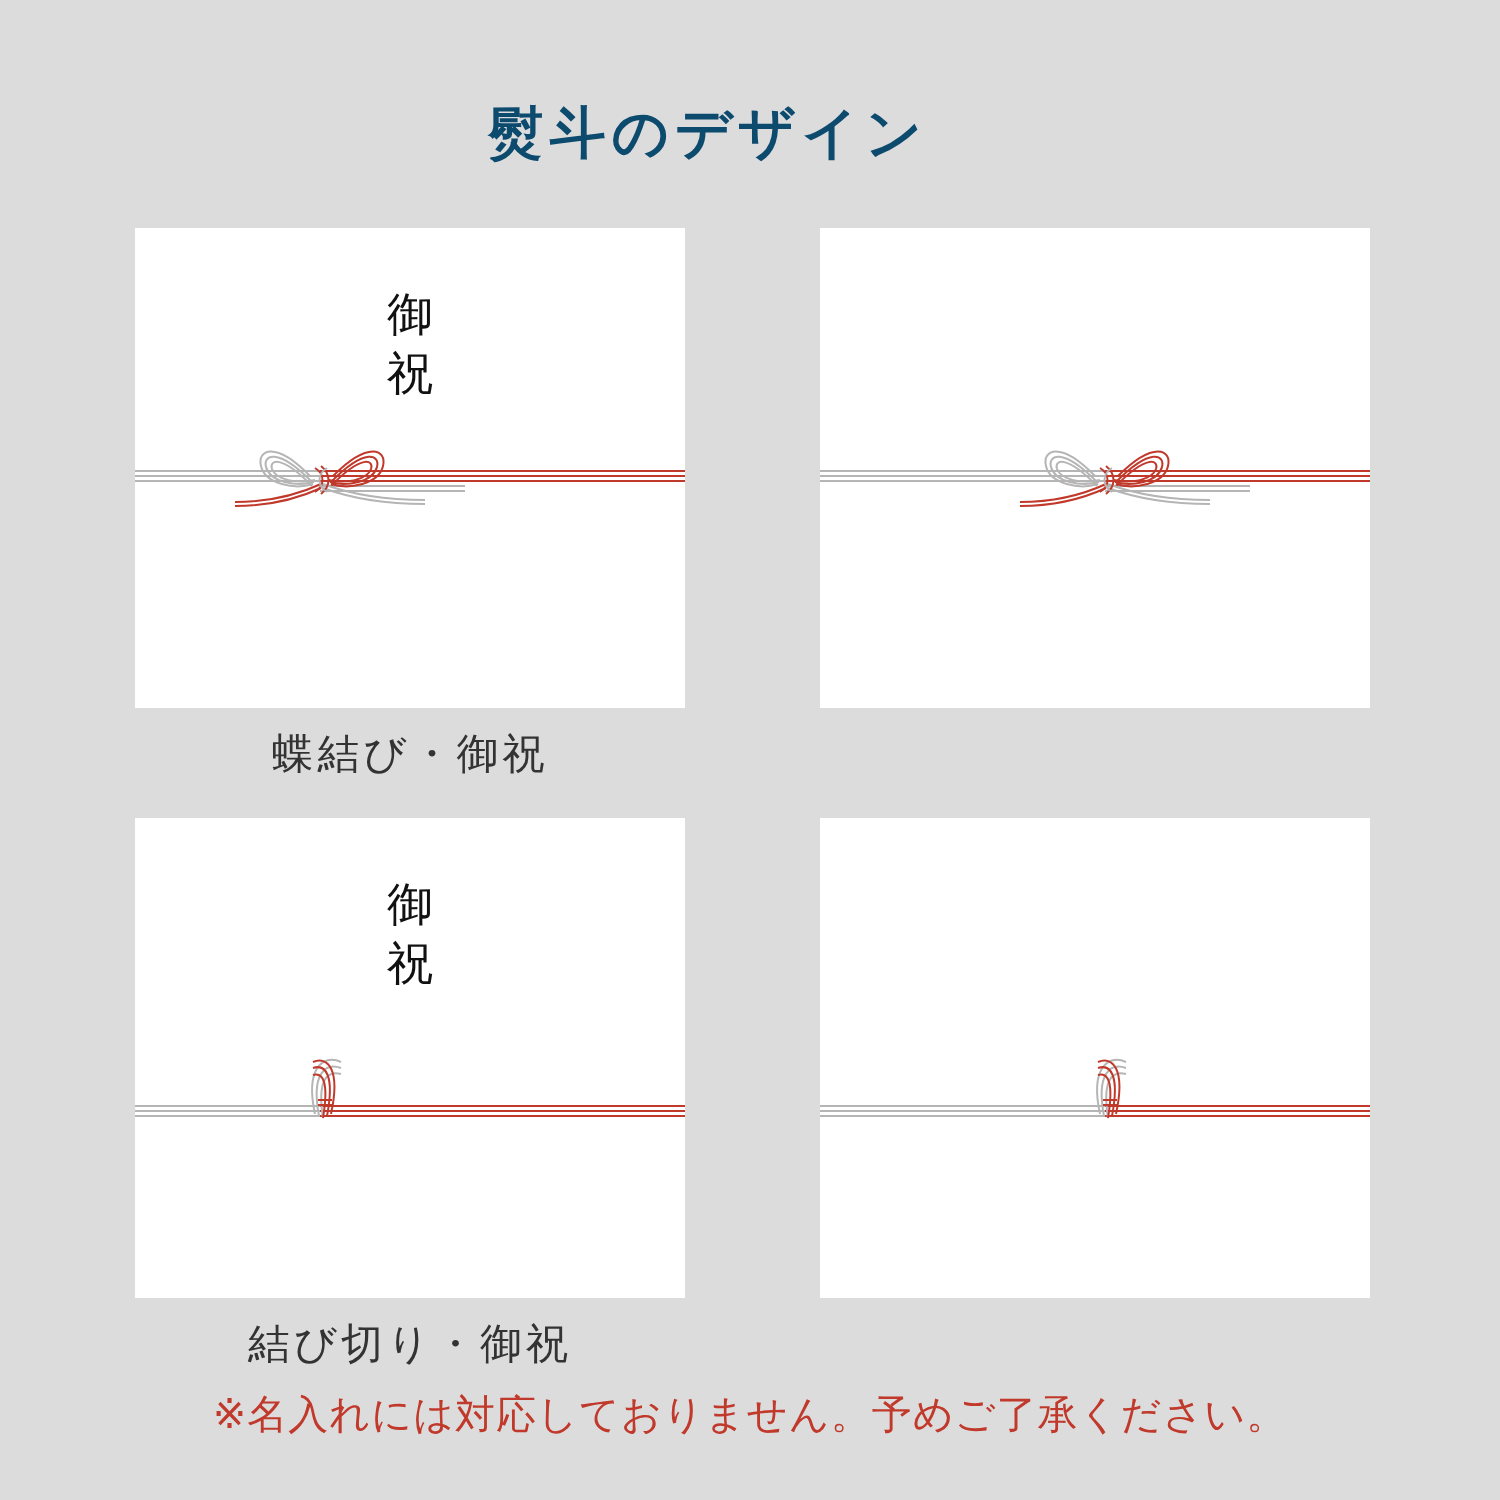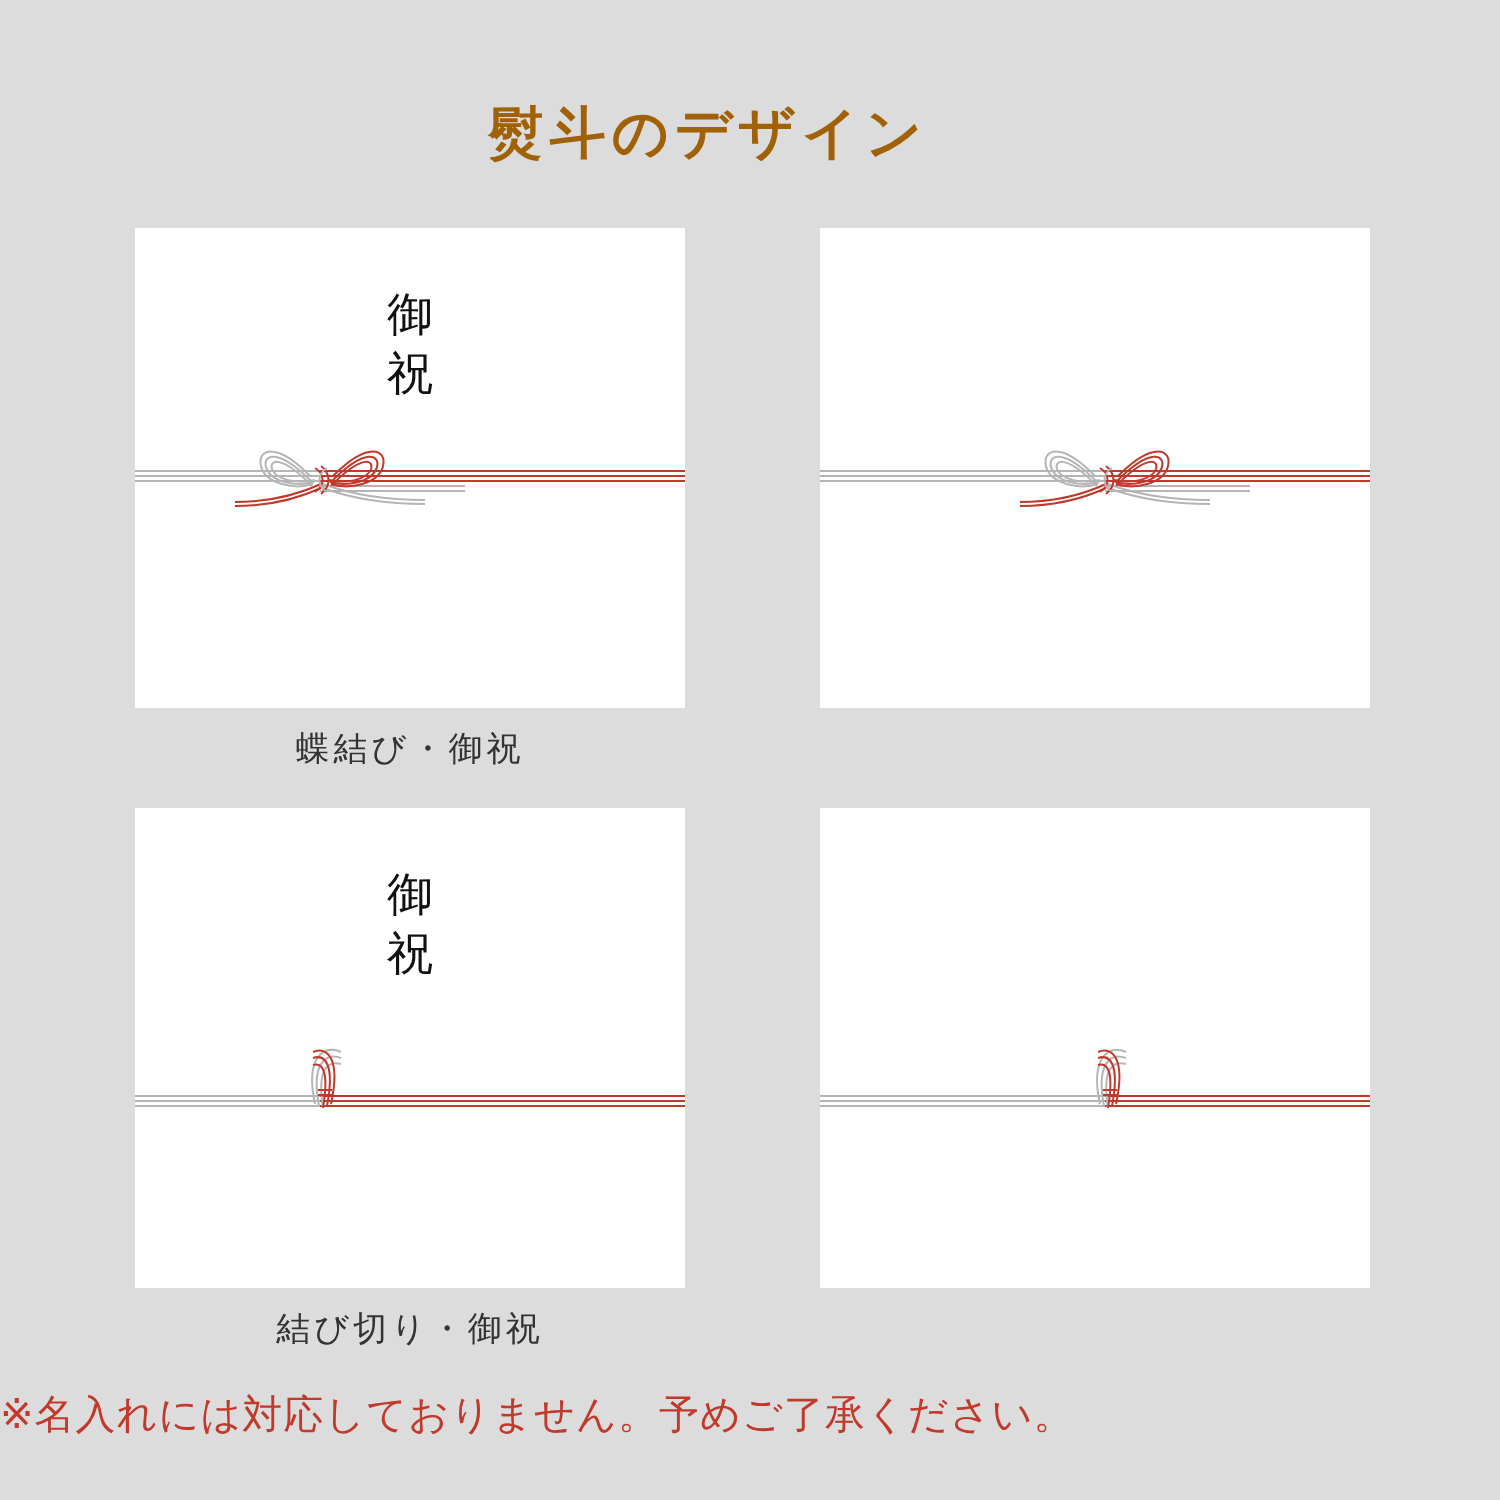--- a/index.html
+++ b/index.html
@@ -24,21 +24,21 @@
 
   .page-title {
     position: absolute;
     top: 96px;
     left: 0;
     width: 1416px;
     text-align: center;
     font-size: 56px;
     font-weight: bold;
     letter-spacing: 6px;
-    color: #a16207;
+    color: #0c4a6e;
   }
 
   .grid {
     position: absolute;
     top: 228px;
     left: 135px;
     width: 1235px;
     display: flex;
     flex-wrap: wrap;
     gap: 0px 135px;
@@ -76,30 +76,31 @@
     position: absolute;
     left: 0;
     top: 0;
     width: 550px;
     height: 480px;
   }
 
   .cell-label {
     margin-top: 18px;
     text-align: center;
-    font-size: 34px;
+    font-size: 42px;
     letter-spacing: 4px;
     color: #333333;
   }
 
   .footnote {
     position: absolute;
     left: 0;
     bottom: 58px;
     width: 1500px;
+    text-align: center;
     font-size: 40px;
     letter-spacing: 1px;
     color: #c0392b;
   }
 </style>
 </head>
 <body>
 
 <div class="page">
 

